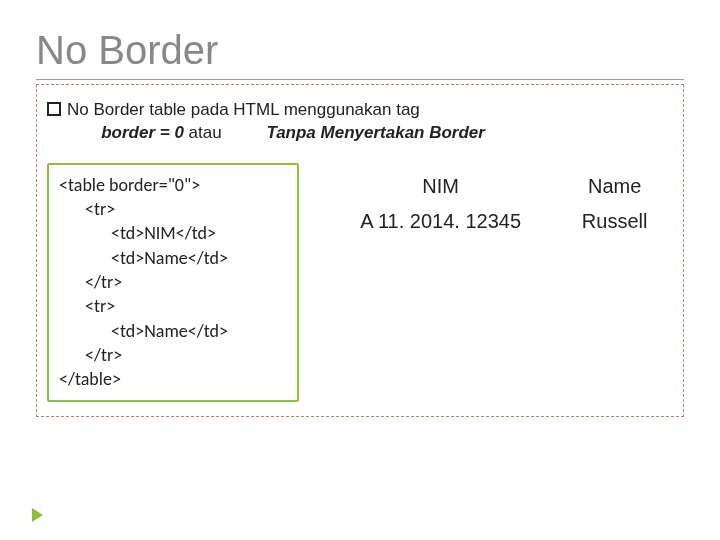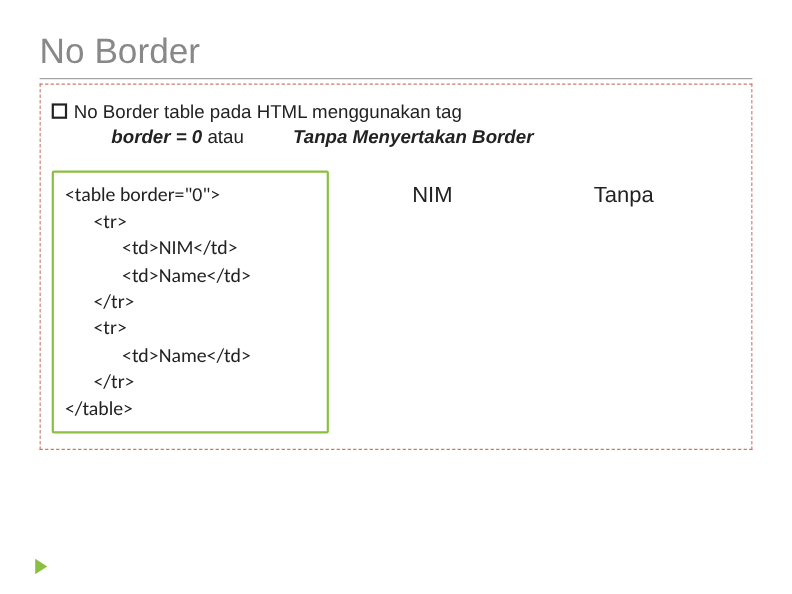--- a/index.html
+++ b/index.html
@@ -13,21 +13,21 @@
   }
   .slide {
     padding: 28px 36px 20px 36px;
   }
   .title-row {
     border-bottom: 1px solid #9a9a9a;
     padding-bottom: 6px;
     margin-bottom: 4px;
   }
   .title {
-    font-size: 32px;
+    font-size: 40px;
     color: #888;
     font-weight: 400;
   }
   .dashed-box {
     border: 1px dashed #c77d6e;
     padding: 14px 10px 14px 10px;
     margin-top: 4px;
   }
   .bullet-line {
     font-size: 17px;
@@ -111,21 +111,25 @@
         <div class="code-indent2">&lt;td&gt;Name&lt;/td&gt;</div>
         <div class="code-indent1">&lt;/tr&gt;</div>
         <div>&lt;/table&gt;</div>
       </div>
 
       <div class="output-table">
         <table>
           <tbody>
               <tr>
             <td>NIM</td>
-            <td>Tanpa</td>
+            <td>Name</td>
+          </tr>
+          <tr>
+            <td>A 11. 2014. 12345</td>
+            <td>Russell</td>
           </tr>
         </tbody>
           </table>
       </div>
     </div>
   </div>
 </div>
 
 <div class="play-marker"></div>
 

